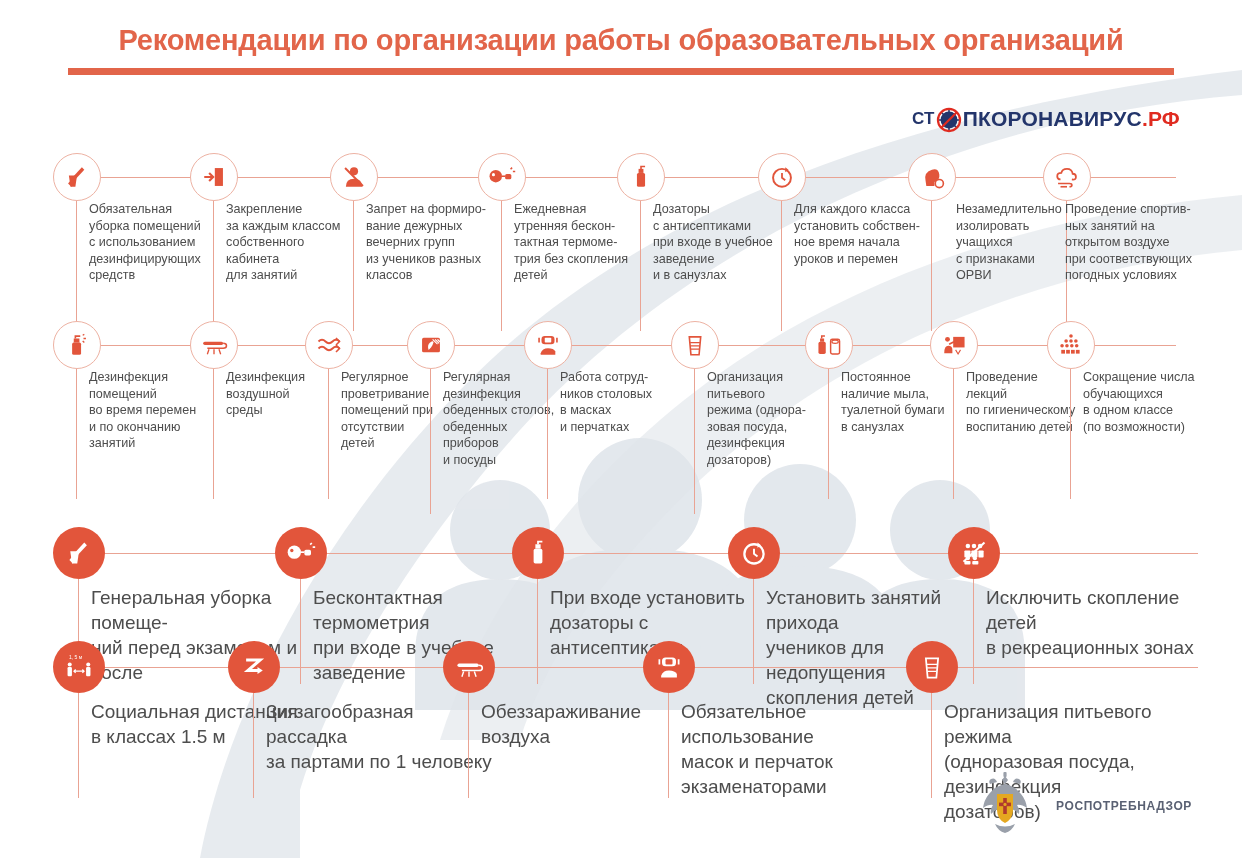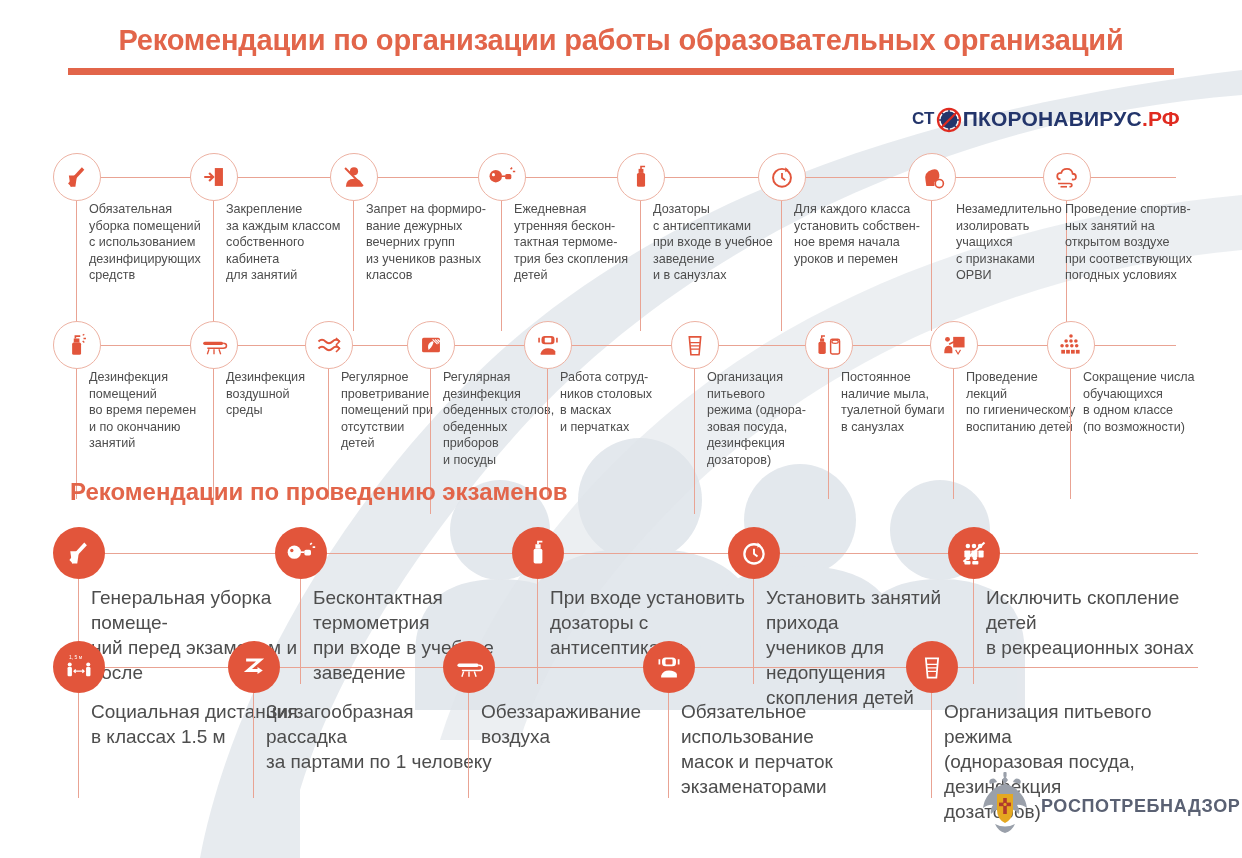--- a/index.html
+++ b/index.html
@@ -52,21 +52,21 @@
   .ic.outline{background:#ffffff;border:1px solid #edb2a3;}
   .ic.solid{background:#e2553b;}
   .itxt{
     position:absolute;color:#4d4d4d;line-height:1.32;z-index:2;white-space:pre-line;
   }
   .r1 .itxt,.r2 .itxt{font-size:12.6px;}
   .r3 .itxt,.r4 .itxt{font-size:19px;}
 
   
   .rpn{position:absolute;left:975px;top:770px;z-index:4;display:flex;align-items:center;}
-  .rpn .rpn-text{font-size:18px;font-weight:bold;color:#5a6173;letter-spacing:.6px;margin-left:6px;}
+  .rpn .rpn-text{font-size:12px;font-weight:bold;color:#5a6173;letter-spacing:.6px;margin-left:21px;}
 </style>
 </head>
 <body>
 
 <div class="page">
 
   <svg class="watermark" viewBox="0 0 1242 858">
     <g fill="#dfe4ea" opacity="0.85">
       <circle cx="640" cy="500" r="62"></circle>
       <path d="M520 640 q0-92 120-92 t120 92 v70 h-240z"></path>
@@ -98,21 +98,20 @@
         <line x1="32" y1="8" x2="28" y2="12"></line>
           <line x1="12" y1="28" x2="8" y2="32"></line>
       </g>
       <circle cx="20" cy="20" r="17" fill="none" stroke="#e02b20" stroke-width="3.4"></circle>
       <line x1="8" y1="32" x2="32" y2="8" stroke="#e02b20" stroke-width="3.4"></line>
     </svg>
     <span class="t2">ПКОРОНАВИРУС</span>
     <span class="t3">.РФ</span>
   </div>
 
-  <div class="sec-h" id="sec-exams-heading">Рекомендации по проведению экзаменов</div>
 
   <div class="hline" style="left:78px;top:177px;width:1098px;"></div>
   <div class="row r1">
 
     <div class="item" style="left:53px;top:153px;">
       <div class="ic outline" style="left:0;top:0;width:48px;height:48px;">
         <svg width="26" height="26" viewBox="0 0 32 32">
             <path d="M6 14h10l-2 14H8z" fill="#e2553b"></path>
             <path d="M22 4l3 3-12 13-3-3z" fill="#e2553b"></path>
             <path d="M9 19l4 4-4 5-4-4z" fill="#e2553b"></path>

